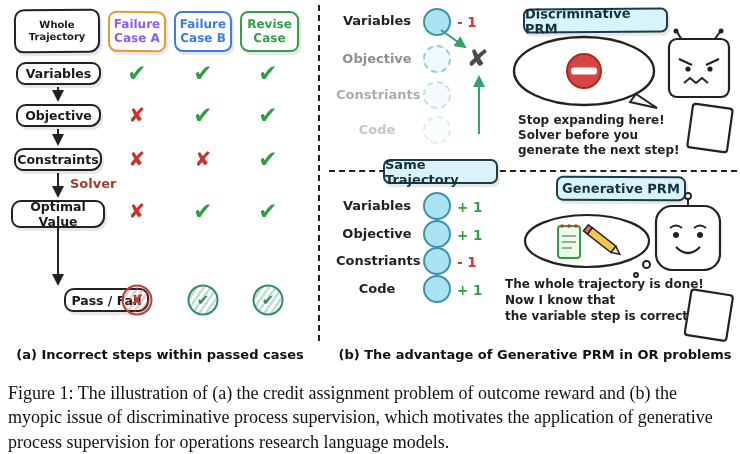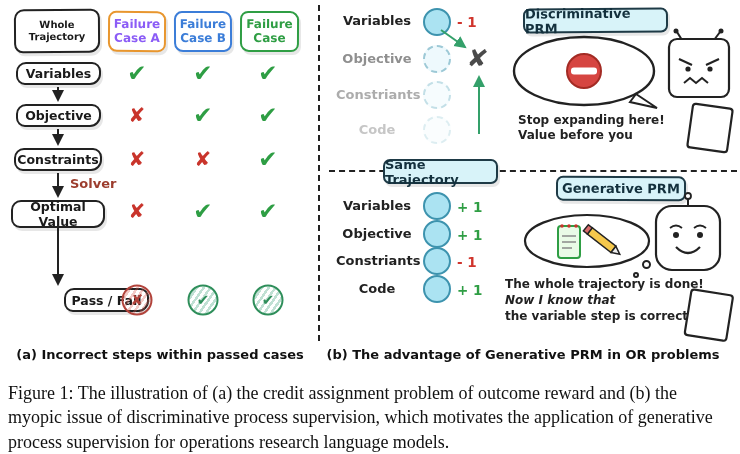--- a/index.html
+++ b/index.html
@@ -50,21 +50,21 @@
                   font-family:"Liberation Serif",serif;font-size:18px;line-height:1.35;color:#111;}
 </style>
 </head>
 <body>
 
 <div class="page">
 
   <div class="box traj" style="left:14px;top:9px;width:86px;height:44px;transform:rotate(-0.4deg);">Whole Trajectory</div>
   <div class="box case caseA" style="left:108px;top:11px;width:58px;height:41px;transform:rotate(0.4deg);">Failure Case A</div>
   <div class="box case caseB" style="left:174px;top:11px;width:58px;height:41px;transform:rotate(-0.3deg);">Failure Case B</div>
-  <div class="box case caseC" style="left:240px;top:11px;width:59px;height:41px;transform:rotate(0.3deg);">Failure Case</div>
+  <div class="box case caseC" style="left:240px;top:11px;width:59px;height:41px;transform:rotate(0.3deg);">Revise Case</div>
 
   <div class="box step-box" style="left:16px;top:62px;width:85px;height:23px;">Variables</div>
   <div class="box step-box" style="left:16px;top:104px;width:85px;height:23px;">Objective</div>
   <div class="box step-box" style="left:14px;top:148px;width:88px;height:23px;">Constraints</div>
   <div class="box step-box" style="left:11px;top:200px;width:94px;height:28px;">Optimal Value</div>
   <div class="box step-box" style="left:16px;top:288px;width:85px;height:24px;margin-left:48px;">Pass / Fail</div>
 
   <svg class="abs" style="left:0;top:0;width:320px;height:340px;" viewBox="0 0 320 340">
     <defs>
       <marker id="ah" markerWidth="8" markerHeight="8" refX="5" refY="3" orient="auto">
@@ -127,21 +127,22 @@
 
   <svg class="abs" style="left:510px;top:34px;width:152px;height:84px;" viewBox="0 0 152 84">
     <ellipse cx="74" cy="37" rx="70" ry="34" fill="#fff" stroke="#222" stroke-width="2.4"></ellipse>
     <path d="M126,60 L147,74 L120,68 Z" fill="#fff" stroke="#222" stroke-width="2"></path>
     <g>
       <circle cx="74" cy="37" r="17" fill="#D64541" stroke="#A32B24" stroke-width="2"></circle>
       <rect x="61" y="33.5" width="26" height="7" rx="3" fill="#fff"></rect>
     </g>
   </svg>
   <div class="bubble-text" style="left:518px;top:113px;">Stop expanding here!</div>
-  <div class="bubble-text" style="left:518px;top:128px;">Value before you</div>
+  <div class="bubble-text" style="left:518px;top:128px;">Solver before you</div>
+  <div class="bubble-text" style="left:518px;top:143px;">generate the next step!</div>
 
   <svg class="abs" style="left:662px;top:28px;width:76px;height:130px;" viewBox="0 0 76 130">
     <line x1="20" y1="12" x2="15" y2="4" stroke="#222" stroke-width="2"></line>
     <circle cx="14" cy="3" r="2.5" fill="#222"></circle>
     <line x1="52" y1="12" x2="58" y2="4" stroke="#222" stroke-width="2"></line>
     <circle cx="59" cy="3" r="2.5" fill="#222"></circle>
     <rect x="7" y="11" width="60" height="58" rx="8" fill="#fff" stroke="#222" stroke-width="2.2"></rect>
     <path d="M17,31 L30,37" stroke="#222" stroke-width="2.2" fill="none"></path>
     <path d="M57,31 L44,37" stroke="#222" stroke-width="2.2" fill="none"></path>
     <circle cx="26" cy="41" r="2.6" fill="#222"></circle>
@@ -185,33 +186,33 @@
     <g transform="rotate(38 82 30)">
       <rect x="64" y="26" width="30" height="8" fill="#F5C84C" stroke="#222" stroke-width="1.5"></rect>
       <polygon points="94,26 102,30 94,34" fill="#eee" stroke="#222" stroke-width="1.5"></polygon>
       <rect x="59" y="26" width="5" height="8" fill="#d96a6a" stroke="#222" stroke-width="1.5"></rect>
     </g>
   </svg>
   <div class="tcirc" style="left:642px;top:260px;width:9px;height:9px;"></div>
   <div class="tcirc" style="left:633px;top:272px;width:6px;height:6px;"></div>
 
   <div class="bubble-text" style="left:505px;top:277px;">The whole trajectory is done!</div>
-  <div class="bubble-text" style="left:505px;top:293px;font-style:italic;">Now I know that</div>
+  <div class="bubble-text" style="left:505px;top:293px;">Now I know that</div>
   <div class="bubble-text" style="left:505px;top:309px;">the variable step is correct!</div>
 
   <svg class="abs" style="left:646px;top:192px;width:92px;height:156px;" viewBox="0 0 92 156">
     <line x1="42" y1="14" x2="42" y2="5" stroke="#222" stroke-width="2"></line>
     <circle cx="42" cy="4" r="3" fill="#fff" stroke="#222" stroke-width="1.8"></circle>
     <rect x="10" y="14" width="64" height="64" rx="16" fill="#fff" stroke="#222" stroke-width="2.2"></rect>
     <path d="M24,36 Q30,31 36,36" fill="none" stroke="#222" stroke-width="1.8"></path>
     <path d="M48,36 Q54,31 60,36" fill="none" stroke="#222" stroke-width="1.8"></path>
     <circle cx="30" cy="43" r="3" fill="#222"></circle>
     <circle cx="54" cy="43" r="3" fill="#222"></circle>
     <path d="M30,55 Q42,67 54,55" fill="none" stroke="#222" stroke-width="2.2"></path>
     <g transform="rotate(9 62 122)">
       <rect x="42" y="100" width="42" height="46" rx="3" fill="#fff" stroke="#222" stroke-width="2.2"></rect>
     </g>
   </svg>
 
-  <div class="subcap" style="left:321px;top:347px;width:404px;">(b) The advantage of Generative PRM in OR problems</div>
+  <div class="subcap" style="left:333px;top:347px;width:404px;">(b) The advantage of Generative PRM in OR problems</div>
 
   <div class="figure-caption">Figure 1: The illustration of (a) the credit assignment problem of outcome reward and (b) the myopic issue of discriminative process supervision, which motivates the application of generative process supervision for operations research language models.</div>
 </div>
 
 </body></html>

